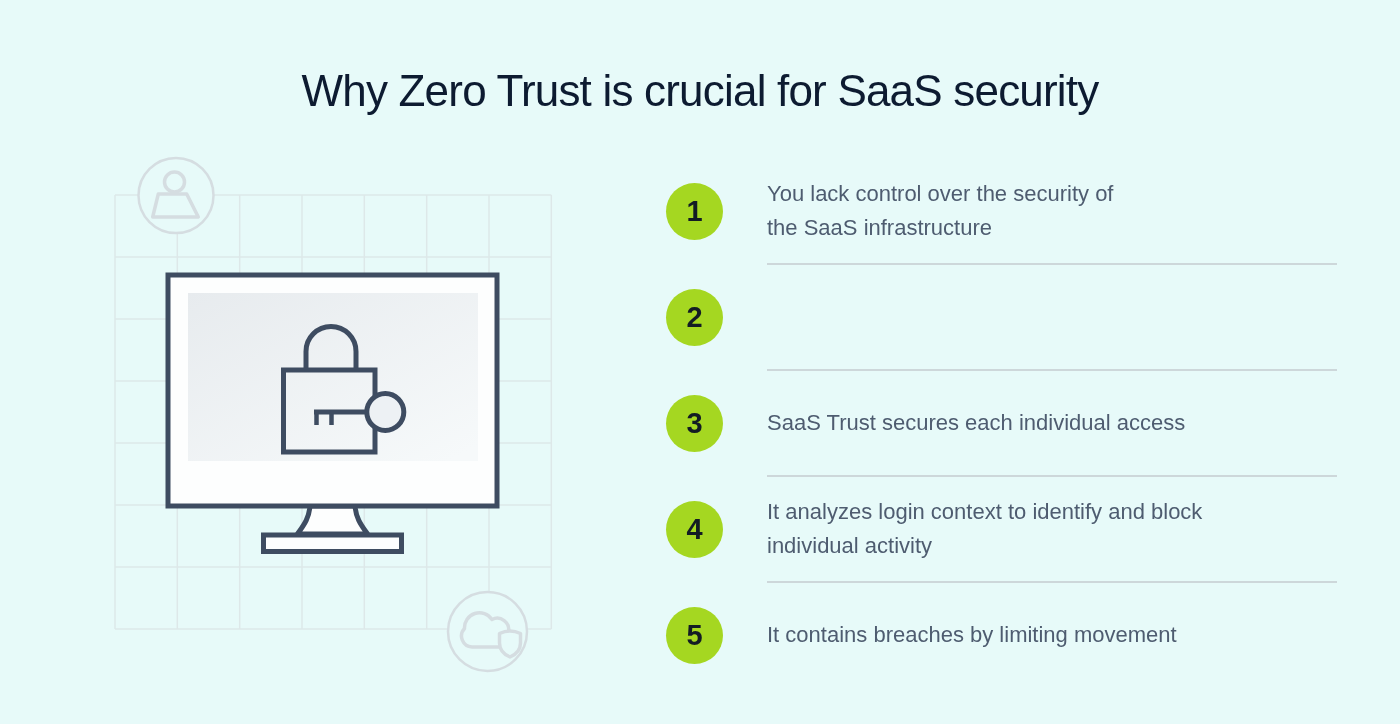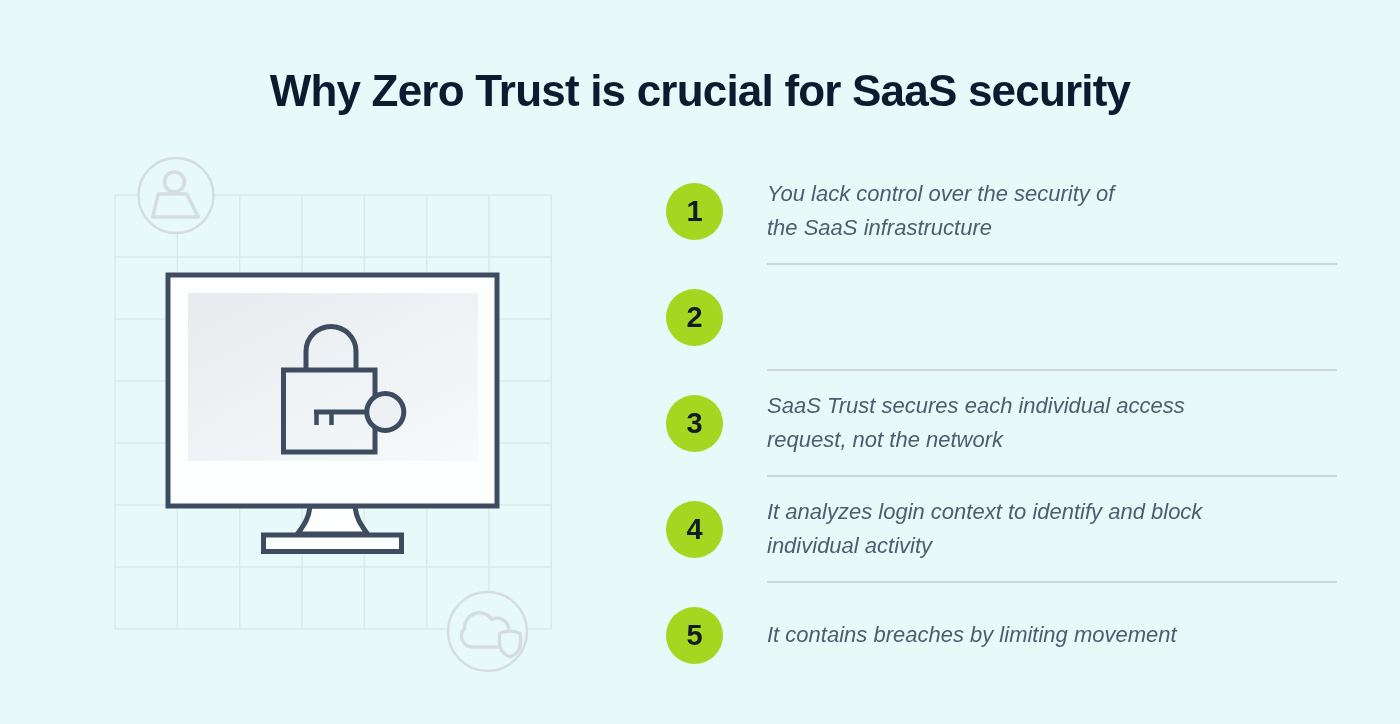--- a/index.html
+++ b/index.html
@@ -8,21 +8,21 @@
     background: #e7faf9;
     font-family: "Liberation Sans", sans-serif;
     overflow: hidden;
     position: relative;
   }
   .page-title {
     position: absolute;
     top: 66px; left: 0; width: 1400px;
     text-align: center;
     font-size: 44px;
-    font-weight: bold;
+    font-weight: normal;
     letter-spacing: -0.8px;
     color: #0d1b31;
   }
   .illustration {
     position: absolute;
     left: 90px; top: 145px;
     width: 490px; height: 555px;
   }
   .benefits-list {
     position: absolute;
@@ -44,21 +44,20 @@
     justify-content: center;
     font-size: 29px;
     font-weight: bold;
     color: #131c24;
   }
   .benefit-text {
     font-size: 22px;
     line-height: 34px;
     color: #4e5c70;
     white-space: nowrap;
-    font-style: italic;
   }
   .divider {
     height: 2px;
     background: #cdd7da;
     margin: 17px 0 17px 101px;
   }
 </style>
 </head>
 <body>
 
@@ -144,21 +143,20 @@
     </div>
   </div>
   <div class="divider"></div>
 
   <div class="benefit-item">
     <div class="badge-cell">
         <div class="badge">3</div>
       </div>
     <div class="benefit-text">
       <div>SaaS Trust secures each individual access</div>
-      <div>request, not the network</div>
     </div>
   </div>
   <div class="divider"></div>
 
   <div class="benefit-item">
     <div class="badge-cell">
         <div class="badge">4</div>
       </div>
     <div class="benefit-text">
       <div>It analyzes login context to identify and block</div>

